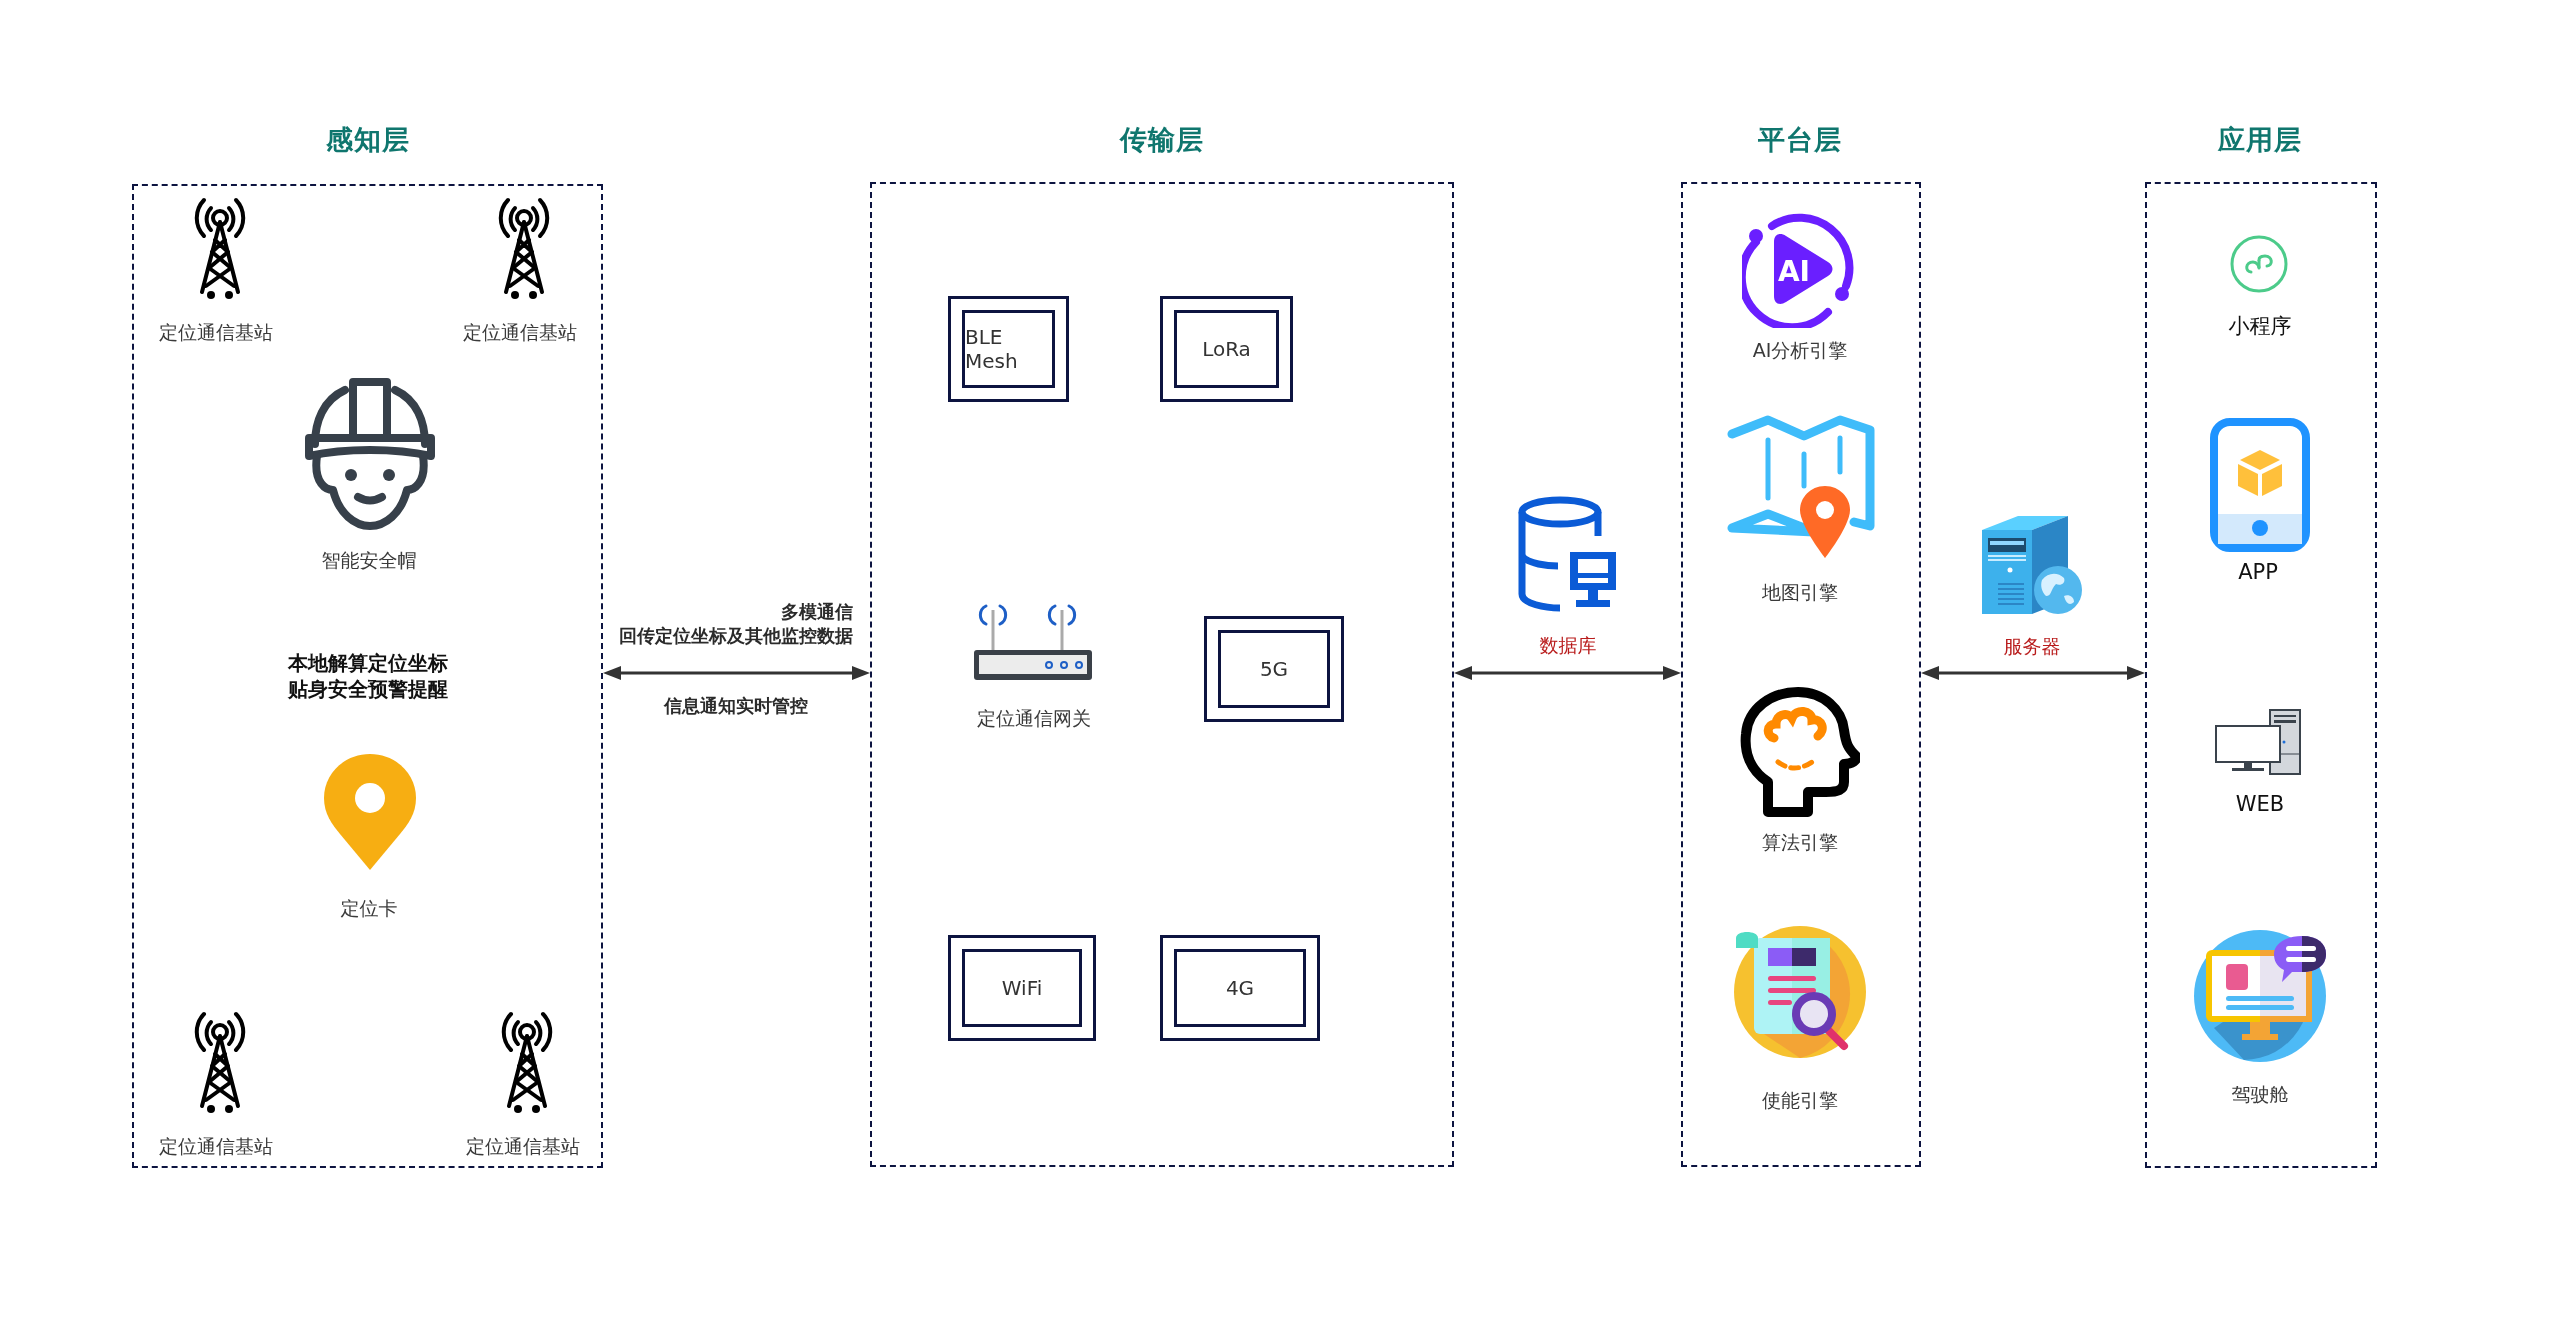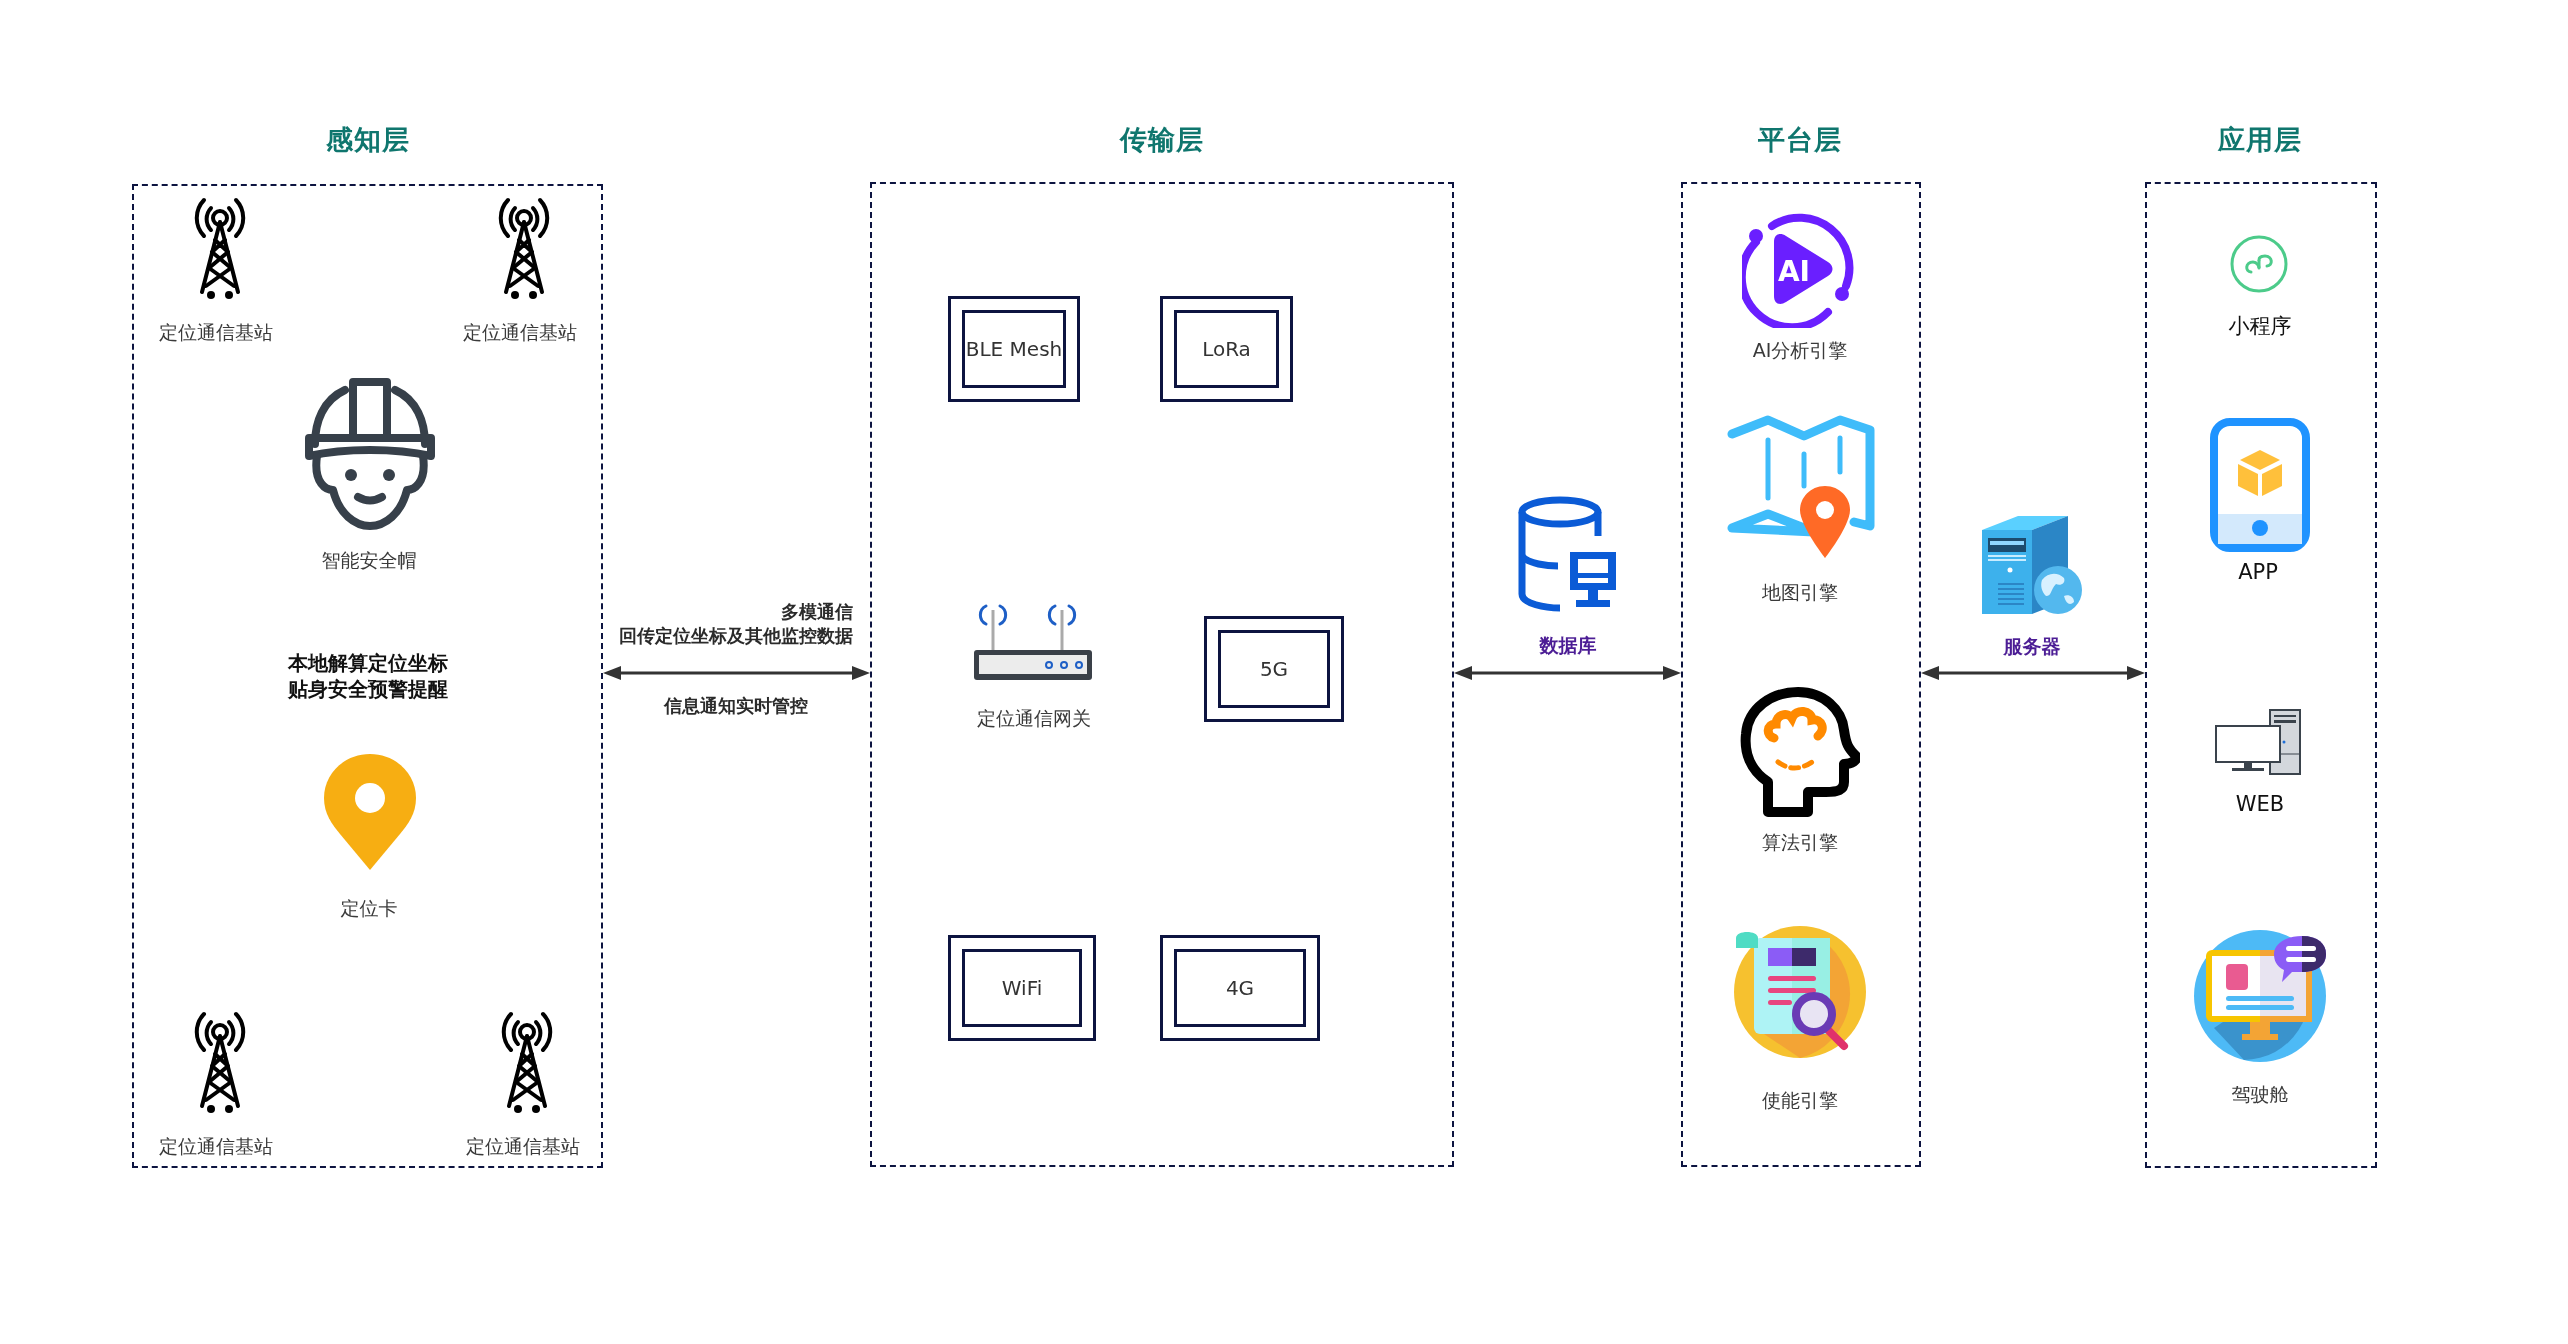--- a/index.html
+++ b/index.html
@@ -3,21 +3,21 @@
 <meta charset="utf-8">
 <style>
   html, body { margin:0; padding:0; background:#ffffff; }
   body { width:2568px; height:1344px; position:relative; overflow:hidden;
          font-family:"DejaVu Sans","Liberation Sans",sans-serif; color:#333; }
   .layer-title { position:absolute; top:122px; font-size:27px; font-weight:bold; color:#0f766e;
                  transform:translateX(-50%); white-space:nowrap; letter-spacing:1px; }
   .layer-box { position:absolute; border:2px dashed #0d1440; box-sizing:border-box; }
   .label { position:absolute; transform:translateX(-50%); white-space:nowrap; font-size:19px; color:#3a3a3a; }
   .label.dark { color:#111; font-size:21px; }
-  .label.bold { font-weight:bold; color:#4c1d95; font-size:19px; }
+  .label.bold { font-weight:normal; color:#b91c1c; font-size:19px; }
   .icon { position:absolute; }
   .proto { position:absolute; width:152px; height:106px; border:3px solid #0d1440; box-sizing:border-box; background:#fff; }
   .proto .inner { position:absolute; left:11px; top:11px; right:11px; bottom:11px; border:3px solid #0d1440;
                   display:flex; align-items:center; justify-content:center; font-size:20px; color:#333; }
   .arrow { position:absolute; height:24px; }
   .arrow svg { display:block; width:100%; height:24px; }
   .note { position:absolute; transform:translateX(-50%); text-align:right; font-size:18px; font-weight:bold; color:#2b2b2b; line-height:24px; white-space:nowrap; }
   .center-note { position:absolute; transform:translateX(-50%); text-align:center; font-size:20px; font-weight:bold; color:#111; line-height:26px; white-space:nowrap; }
 </style>
 </head>
@@ -123,21 +123,21 @@
   <svg viewBox="0 0 267 24" preserveAspectRatio="none">
     <line x1="14" y1="12" x2="253" y2="12" stroke="#333" stroke-width="3"></line>
     <polygon points="0,12 18,5 18,19" fill="#333"></polygon>
       <polygon points="267,12 249,5 249,19" fill="#333"></polygon>
   </svg>
 </div>
 <div class="note" style="left:736px;top:694px">信息通知实时管控</div>
 
 <div class="layer-box" style="left:870px;top:182px;width:584px;height:985px"></div>
 
-<div class="proto" style="left:948px;top:296px;width:132px">
+<div class="proto" style="left:948px;top:296px;width:121px">
   <div class="inner">BLE Mesh</div>
 </div>
 <div class="proto" style="left:1160px;top:296px;width:133px">
   <div class="inner">LoRa</div>
 </div>
 
 <svg class="icon" style="left:972px;top:598px" width="122" height="96" viewBox="0 0 122 96">
   <g fill="none" stroke="#1e5fc6" stroke-width="3" stroke-linecap="round">
     <path d="M14 8 A10 10 0 0 0 14 26"></path>
       <path d="M28 8 A10 10 0 0 1 28 26"></path>

